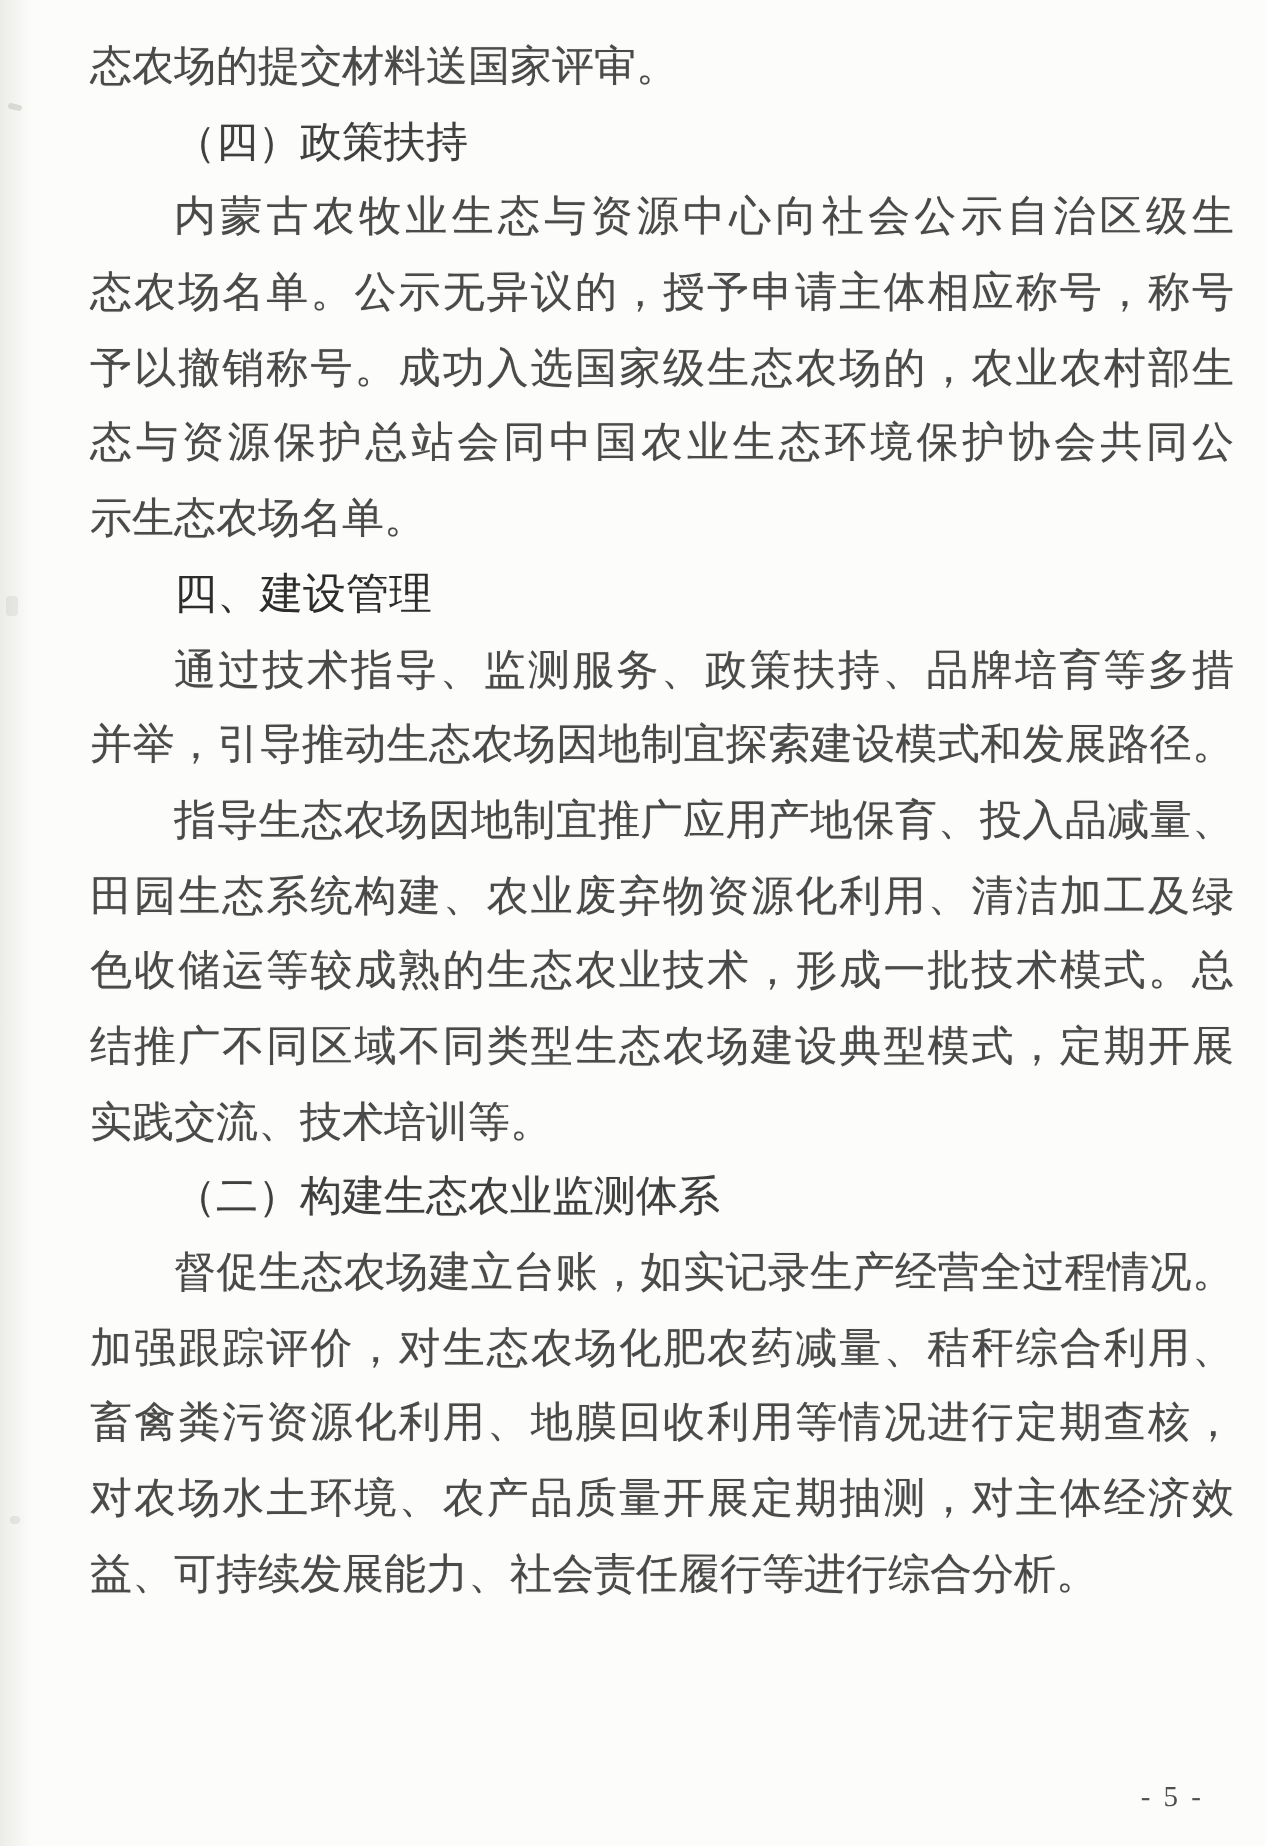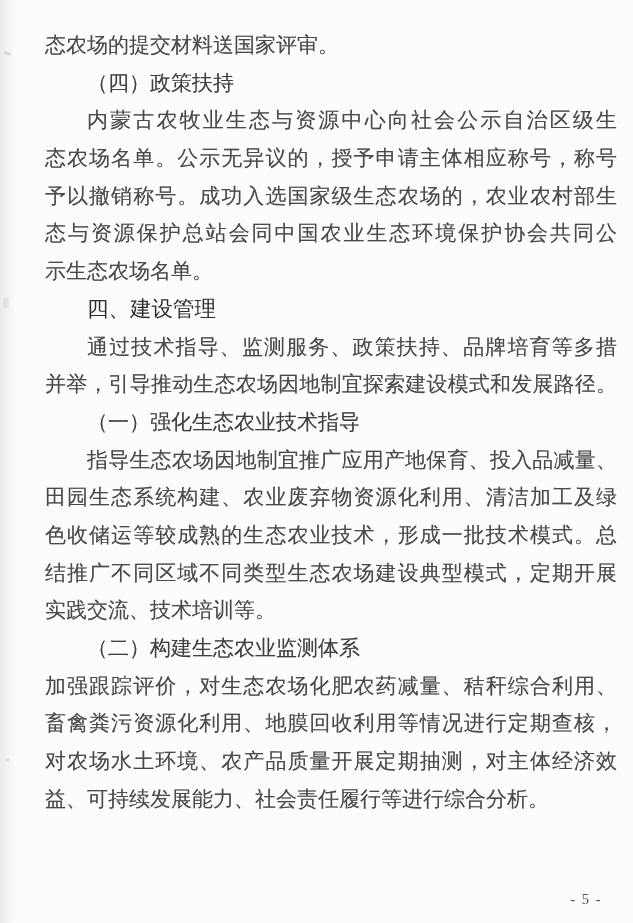--- a/index.html
+++ b/index.html
@@ -27,21 +27,21 @@
     background: rgba(110,110,105,0.20);
     border-radius: 2px;
     pointer-events: none;
   }
   .smudge.s1 { left: 4px; top: 52px;  width: 7px; height: 3px; transform: rotate(12deg); }
   .smudge.s2 { left: 3px; top: 298px; width: 6px; height: 10px; opacity:.5; }
   .smudge.s3 { left: 5px; top: 758px; width: 5px; height: 4px;  opacity:.6; }
 
   .content {
     position: absolute;
-    left: 45px; top: 27px;
+    left: 45px; top: 15px;
     width: 572px;
   }
   .l {
     height: 37.7px;
     line-height: 37.7px;
     font-size: 21px;
     white-space: nowrap;
     color: #4a4a4a;
     text-shadow: 0 0 0.4px rgba(74,74,74,0.45);
   }
@@ -81,27 +81,27 @@
     <div class="l">态农场的提交材料送国家评审。</div>
     <div class="l kai indent">（四）政策扶持</div>
     <div class="l fill indent">内蒙古农牧业生态与资源中心向社会公示自治区级生</div>
     <div class="l fill">态农场名单。公示无异议的，授予申请主体相应称号，称号</div>
     <div class="l fill">予以撤销称号。成功入选国家级生态农场的，农业农村部生</div>
     <div class="l fill">态与资源保护总站会同中国农业生态环境保护协会共同公</div>
     <div class="l">示生态农场名单。</div>
     <div class="l bold indent">四、建设管理</div>
     <div class="l fill indent">通过技术指导、监测服务、政策扶持、品牌培育等多措</div>
     <div class="l fill">并举，引导推动生态农场因地制宜探索建设模式和发展路径。</div>
-    <div class="l kai indent">（一）强化生态农业技术指导</div>
     <div class="l fill indent">指导生态农场因地制宜推广应用产地保育、投入品减量、</div>
     <div class="l fill">田园生态系统构建、农业废弃物资源化利用、清洁加工及绿</div>
     <div class="l fill">色收储运等较成熟的生态农业技术，形成一批技术模式。总</div>
     <div class="l fill">结推广不同区域不同类型生态农场建设典型模式，定期开展</div>
     <div class="l">实践交流、技术培训等。</div>
     <div class="l kai indent">（二）构建生态农业监测体系</div>
+    <div class="l fill indent">督促生态农场建立台账，如实记录生产经营全过程情况。</div>
     <div class="l fill">加强跟踪评价，对生态农场化肥农药减量、秸秆综合利用、</div>
     <div class="l fill">畜禽粪污资源化利用、地膜回收利用等情况进行定期查核，</div>
     <div class="l fill">对农场水土环境、农产品质量开展定期抽测，对主体经济效</div>
     <div class="l">益、可持续发展能力、社会责任履行等进行综合分析。</div>
   </div>
 
   <div class="page-number">- 5 -</div>
 </div>
 
 </body></html>

